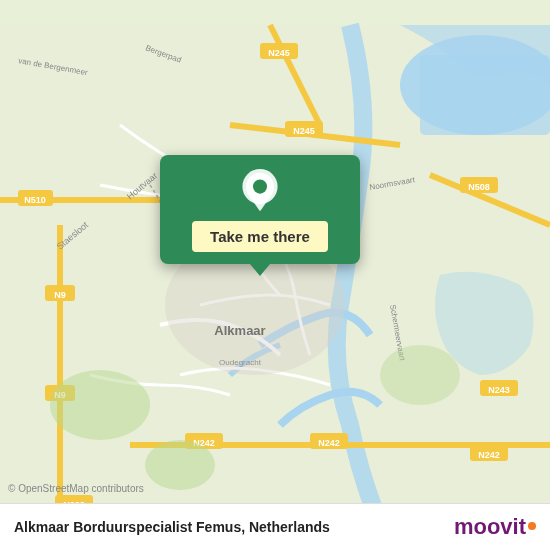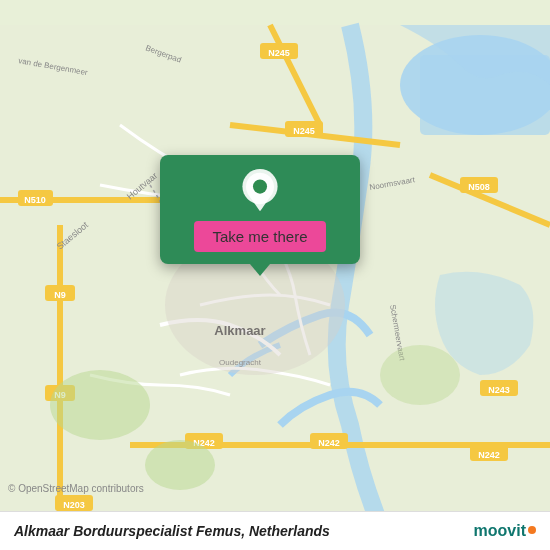--- a/index.html
+++ b/index.html
@@ -53,27 +53,27 @@
       border-top: 12px solid #2e8b57;
     }
 
     #pin-icon {
       width: 44px;
       height: 44px;
       margin-bottom: 8px;
     }
 
     #take-me-there-btn {
-      background: #ec4899;
+      background: #fef9c3;
       color: #333;
       border: none;
       border-radius: 4px;
       padding: 7px 18px;
       font-size: 15px;
-      font-weight: 400;
+      font-weight: 700;
       cursor: pointer;
       white-space: nowrap;
     }
 
     
     #bottom-bar {
       position: absolute;
       bottom: 0;
       left: 0;
       width: 100%;
@@ -81,21 +81,20 @@
       border-top: 1px solid #ddd;
       padding: 10px 14px;
       display: flex;
       align-items: center;
       justify-content: space-between;
     }
 
     #location-info {
       display: flex;
       flex-direction: column;
-      font-style: italic;
     }
 
     #location-name {
       font-size: 14px;
       font-weight: 600;
       color: #222;
     }
 
     #osm-attribution {
       font-size: 10px;
@@ -106,23 +105,23 @@
       text-align: right;
     }
 
     #moovit-logo {
       display: flex;
       align-items: center;
       gap: 2px;
     }
 
     #moovit-text {
-      font-size: 16px;
+      font-size: 22px;
       font-weight: 700;
-      color: #0f766e;
+      color: #701a75;
     }
 
     #moovit-dot {
       width: 8px;
       height: 8px;
       background: #f47920;
       border-radius: 50%;
       display: inline-block;
       margin-bottom: 2px;
     }

